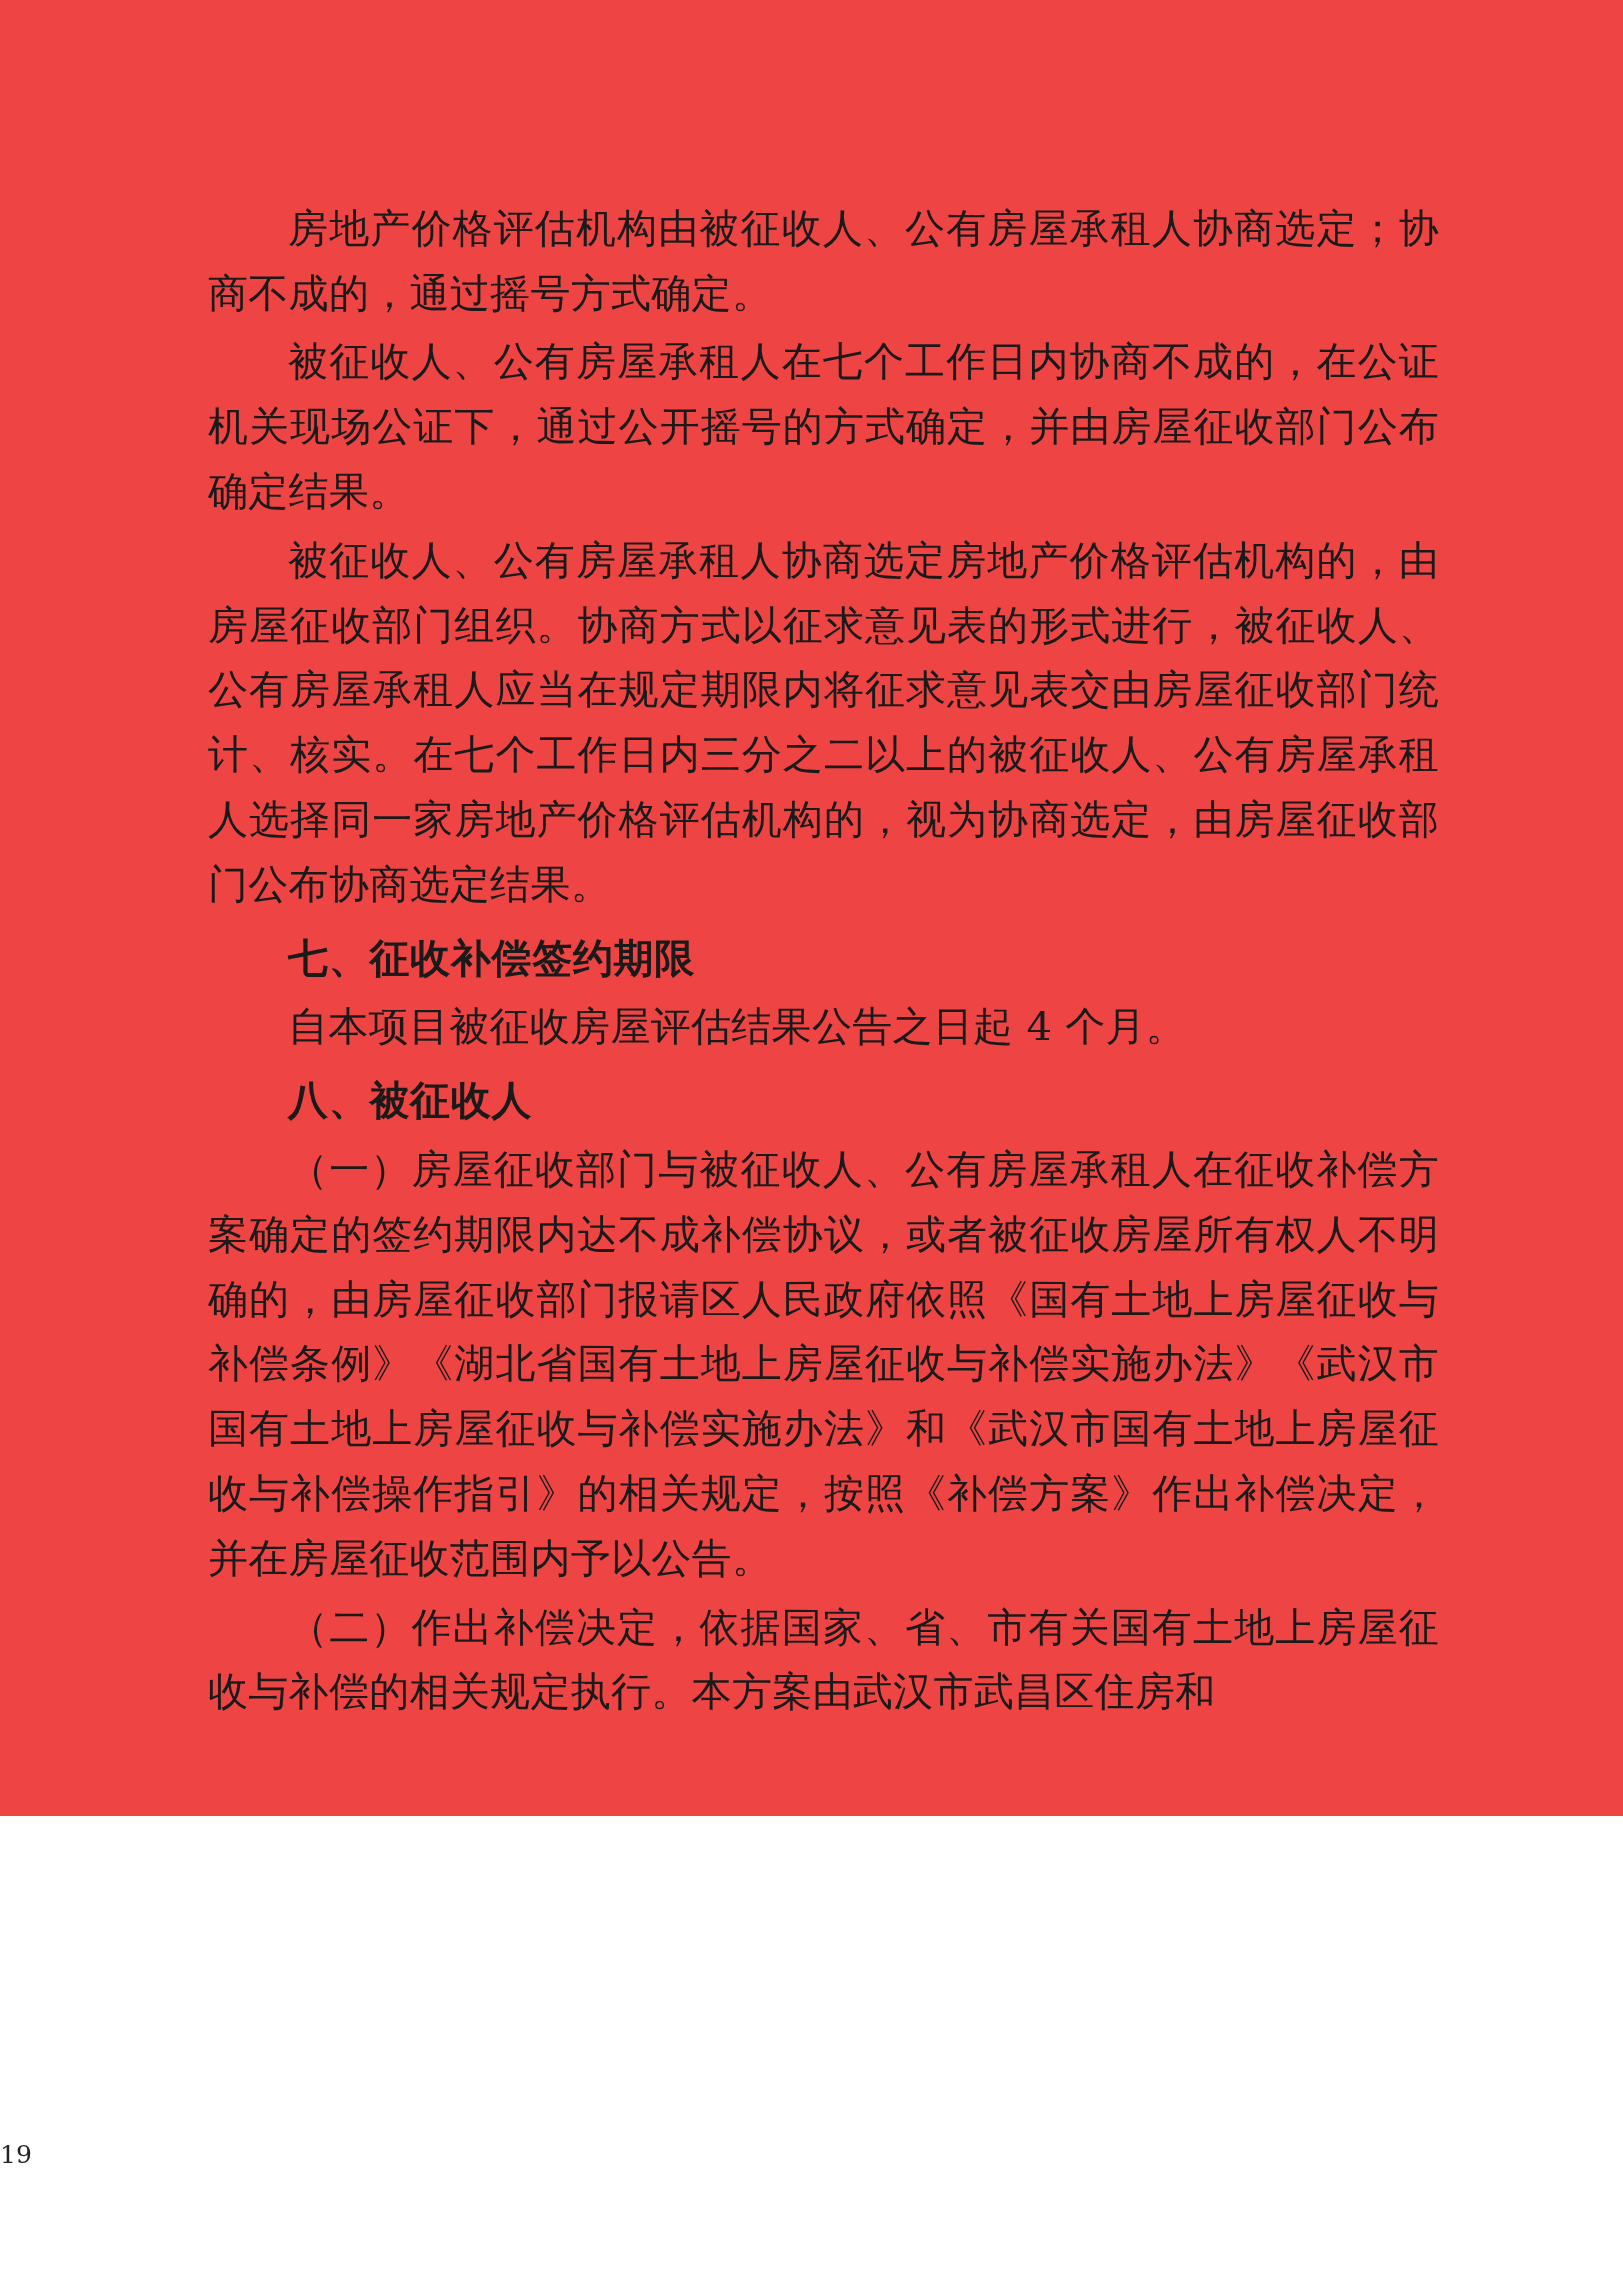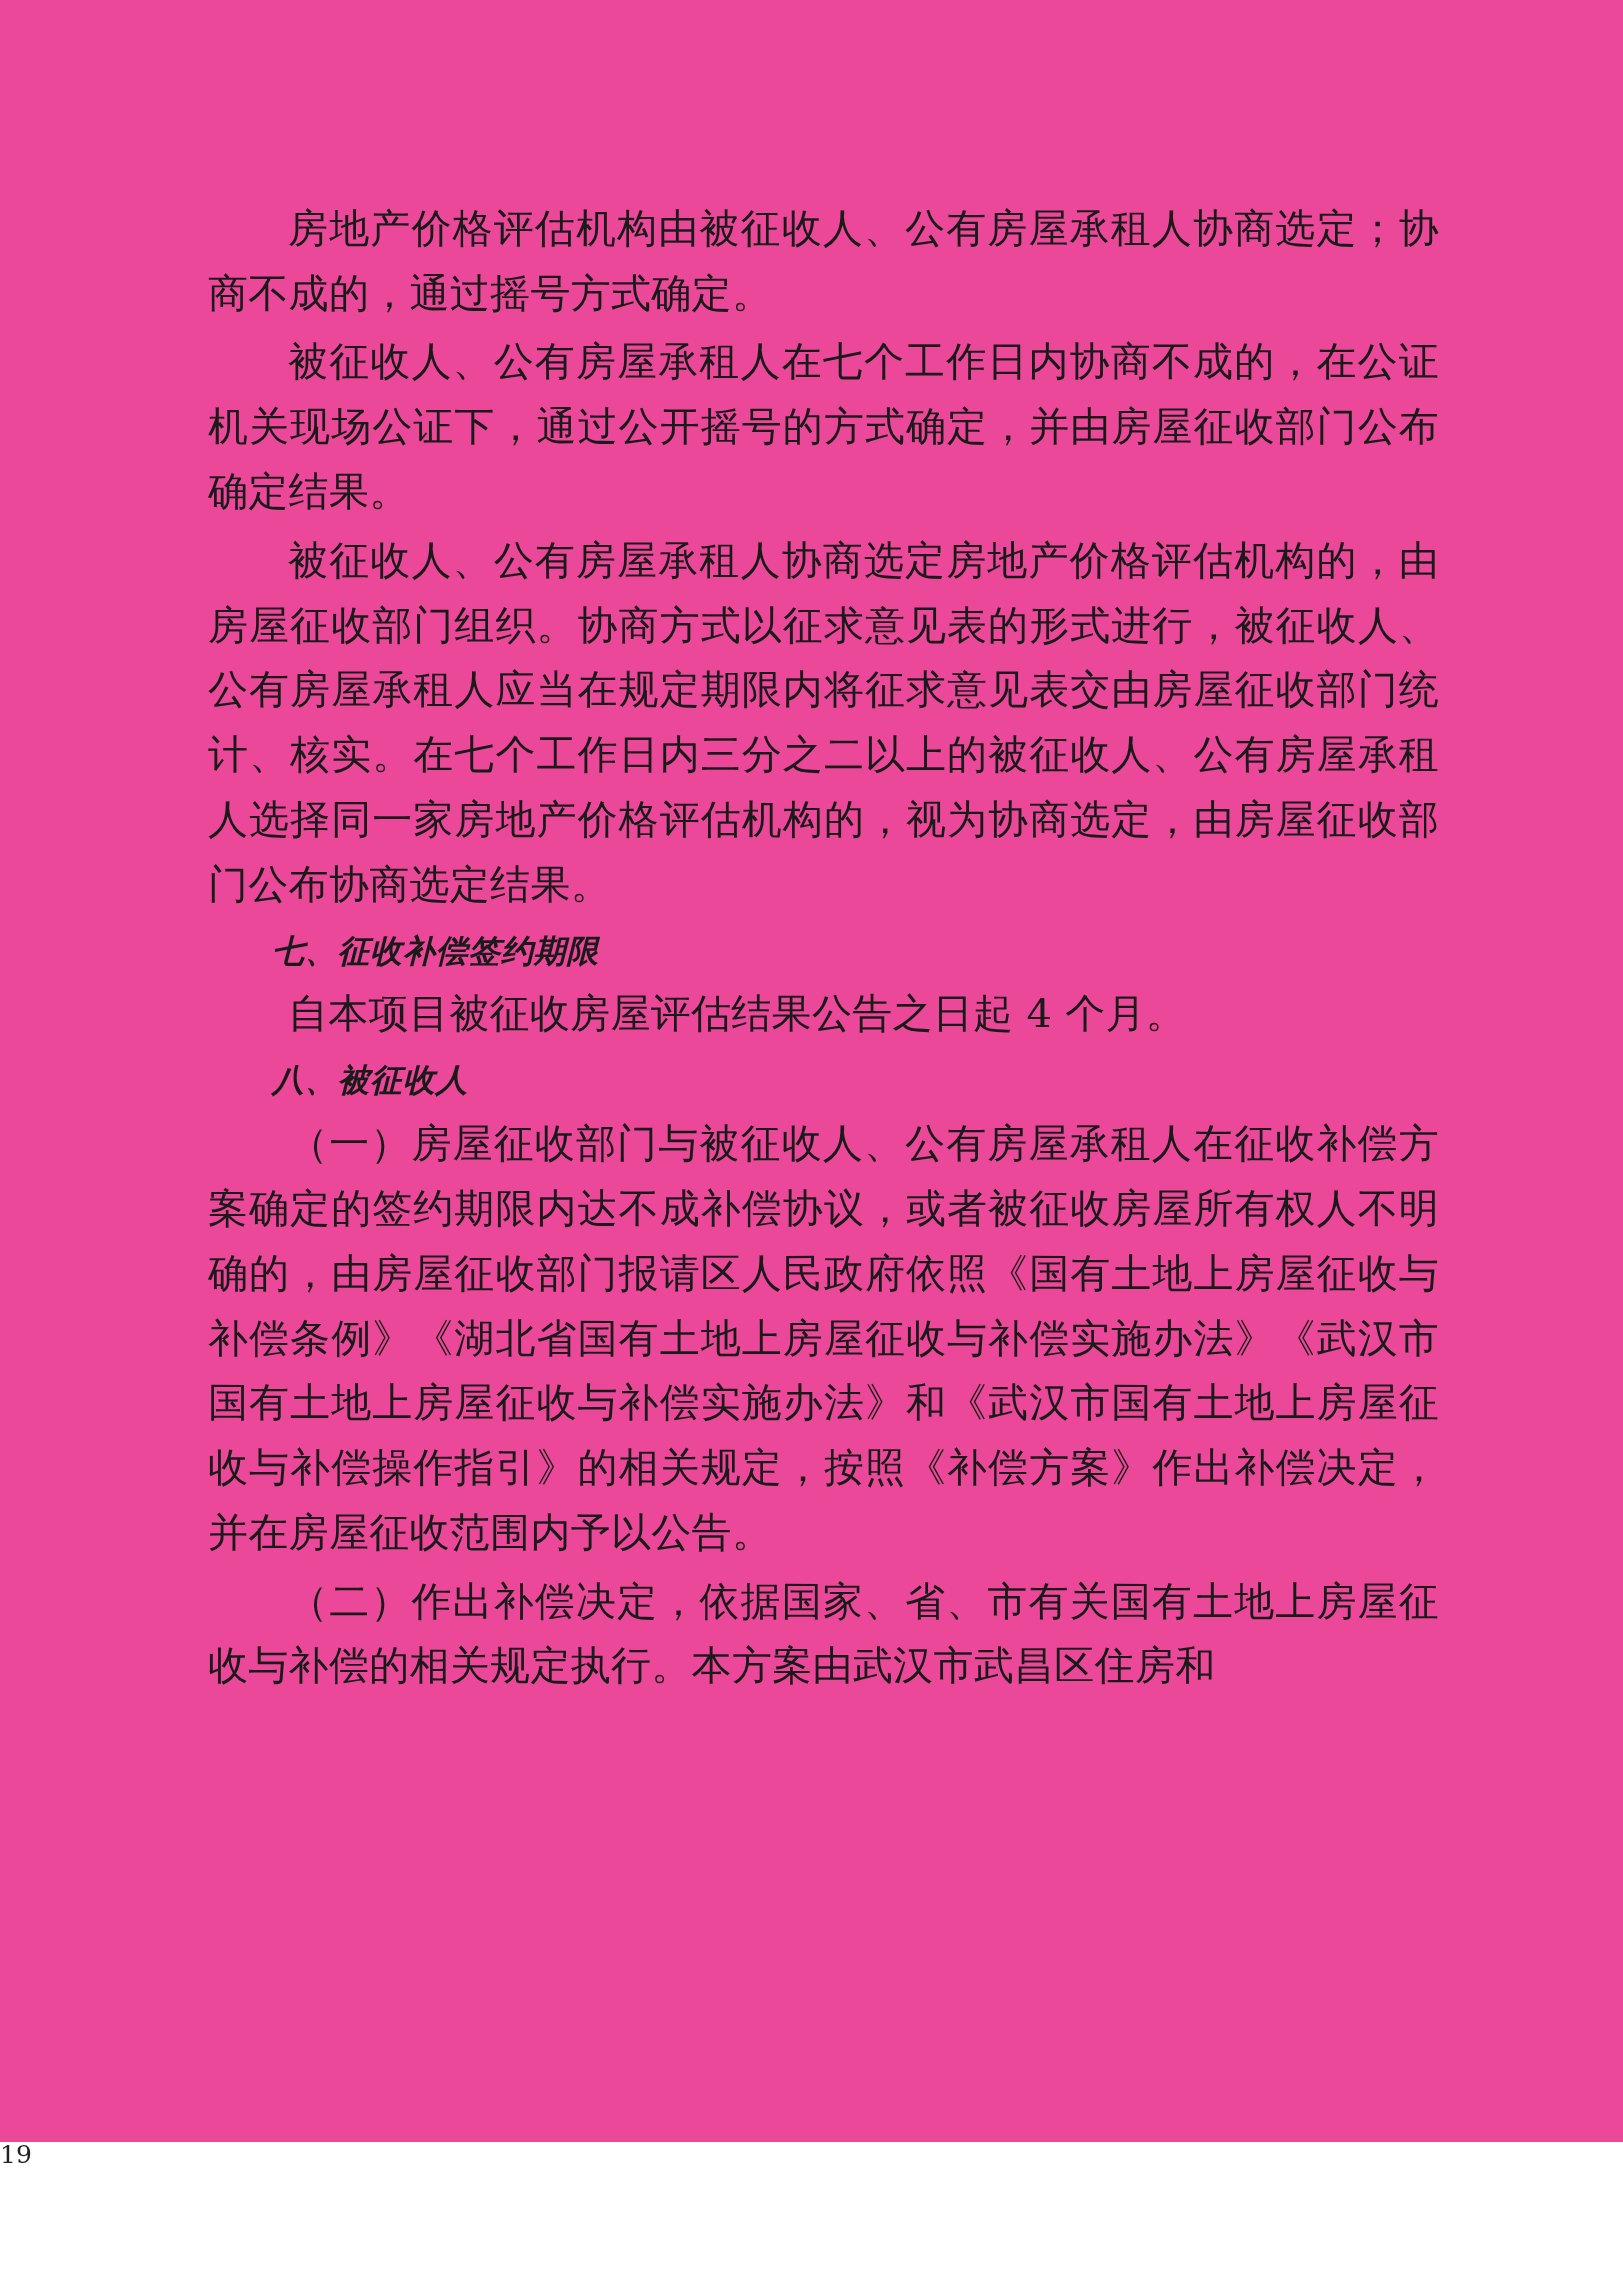--- a/index.html
+++ b/index.html
@@ -13,47 +13,46 @@
     font-family: "DejaVu Serif", "Liberation Serif", serif;
     color: #1a1a1a;
     position: relative;
     overflow: hidden;
   }
   .page {
     position: absolute;
     top: 0;
     left: 0;
     width: 1623px;
-    height: 2142px;
-    background: #ec4899;
+    height: 1816px;
+    background: #ef4444;
   }
   .content {
     position: absolute;
     left: 208px;
     top: 196px;
     width: 1231px;
   }
   p.para {
     margin: 0 0 3.9px 0;
     font-size: 40px;
     line-height: 1.62;
     text-align: justify;
     text-justify: inter-ideograph;
     letter-spacing: 0.3px;
     text-indent: 2em;
   }
   h2.heading {
     margin: 9.2px 0 3.9px 0;
-    font-size: 32px;
+    font-size: 40px;
     line-height: 1.62;
     font-weight: bold;
     text-indent: 2em;
     letter-spacing: 0.7px;
     font-family: "DejaVu Sans", "Liberation Sans", sans-serif;
-    font-style: italic;
   }
   .page-number {
     position: absolute;
     left: 0;
     top: 2140px;
     width: 1623px;
     text-align: left;
     font-size: 25px;
     font-family: "DejaVu Serif", "Liberation Serif", serif;
     color: #222;

